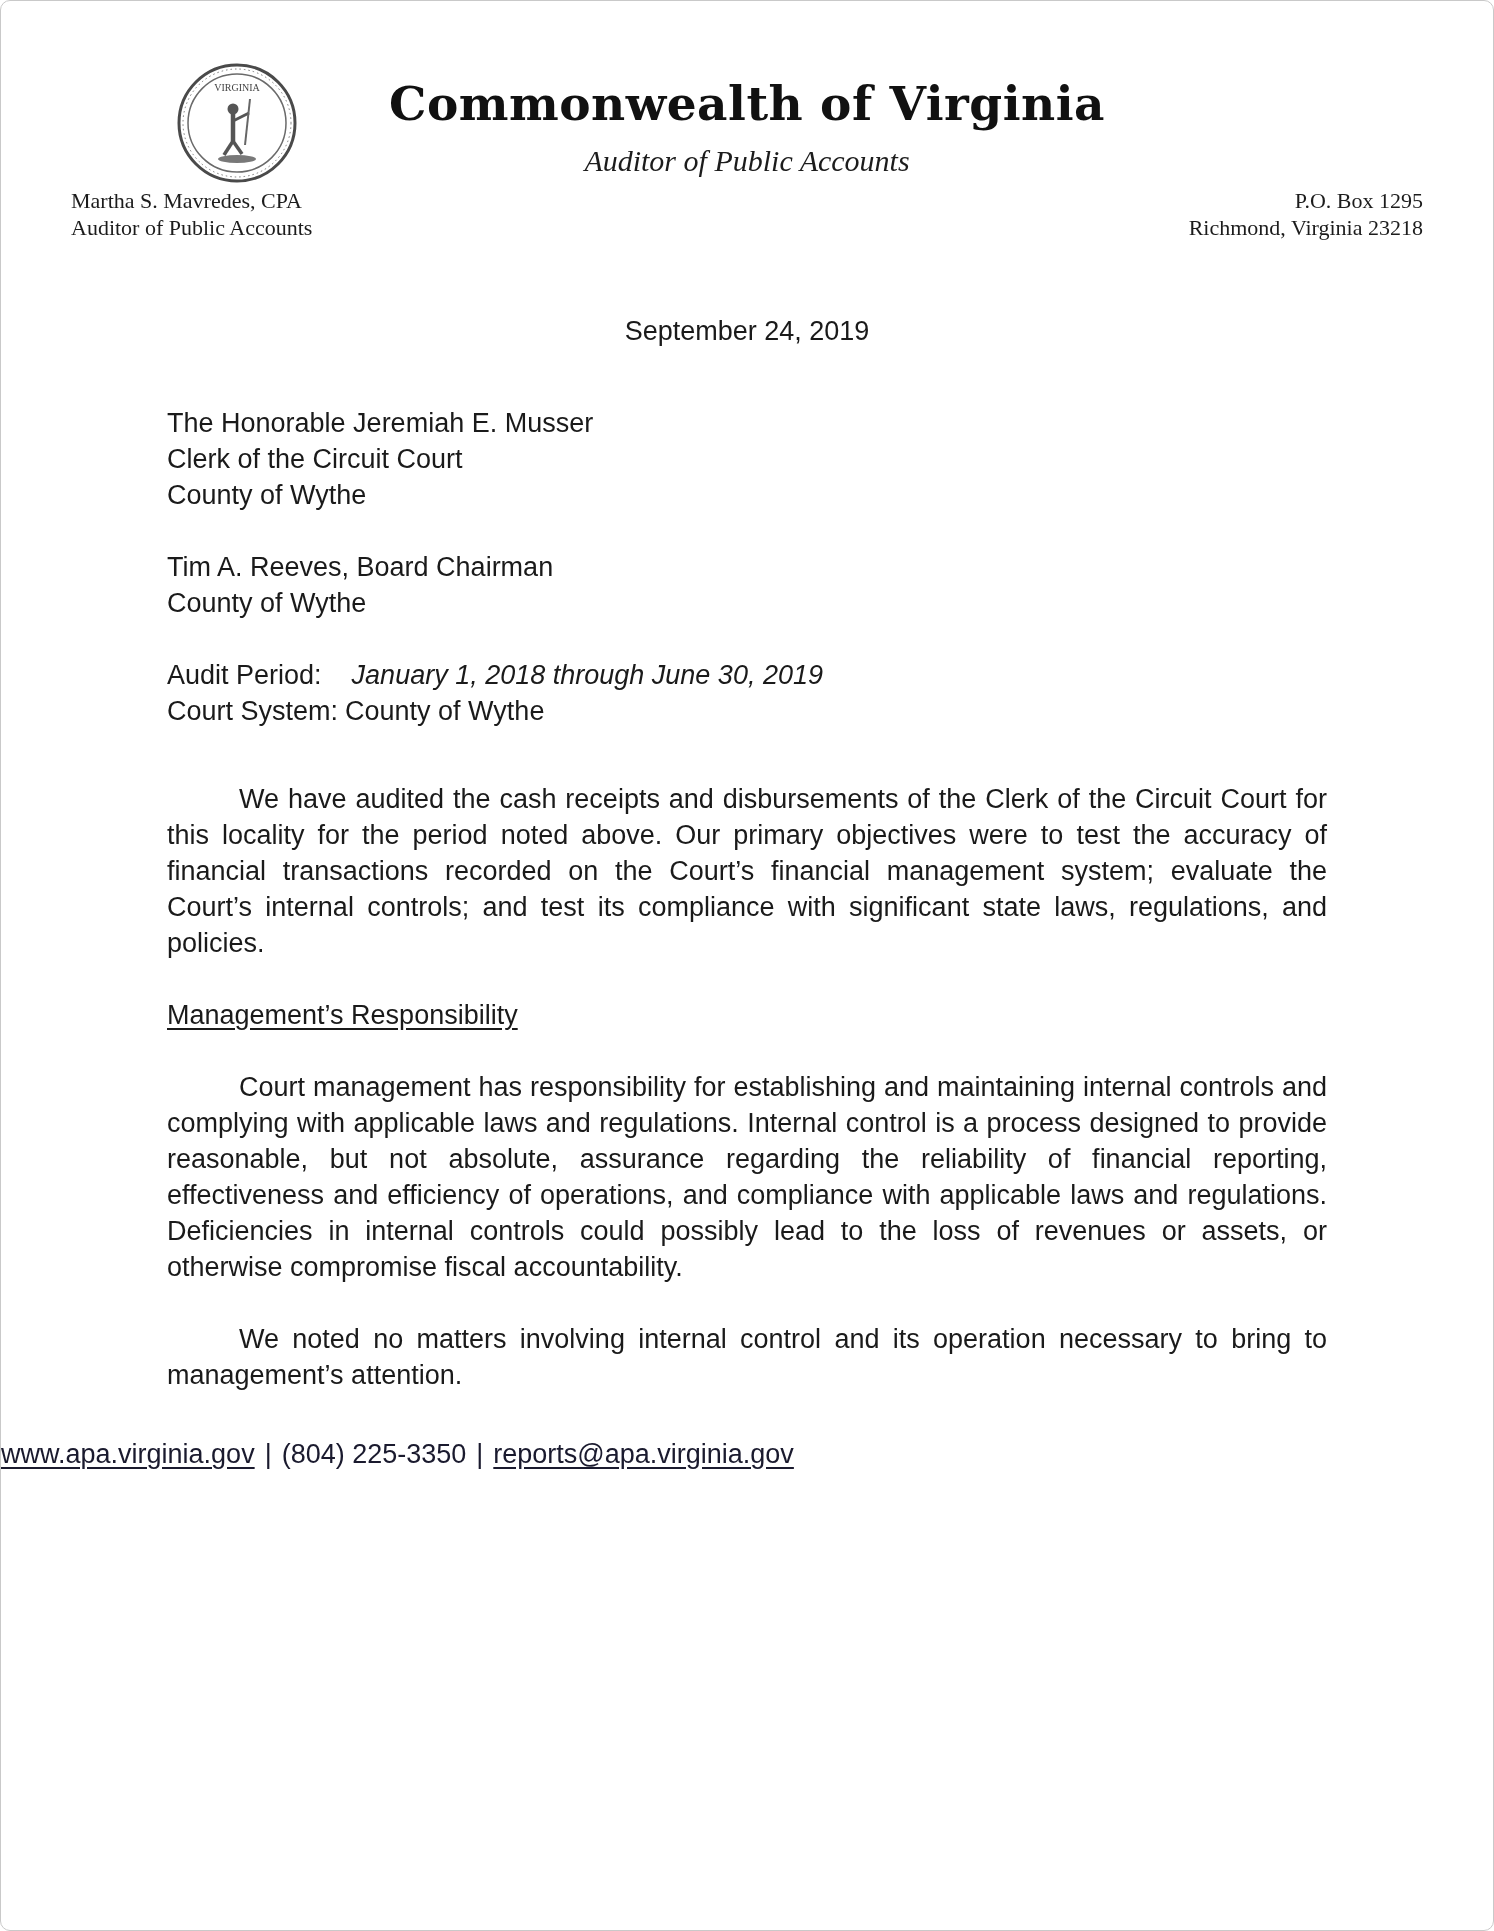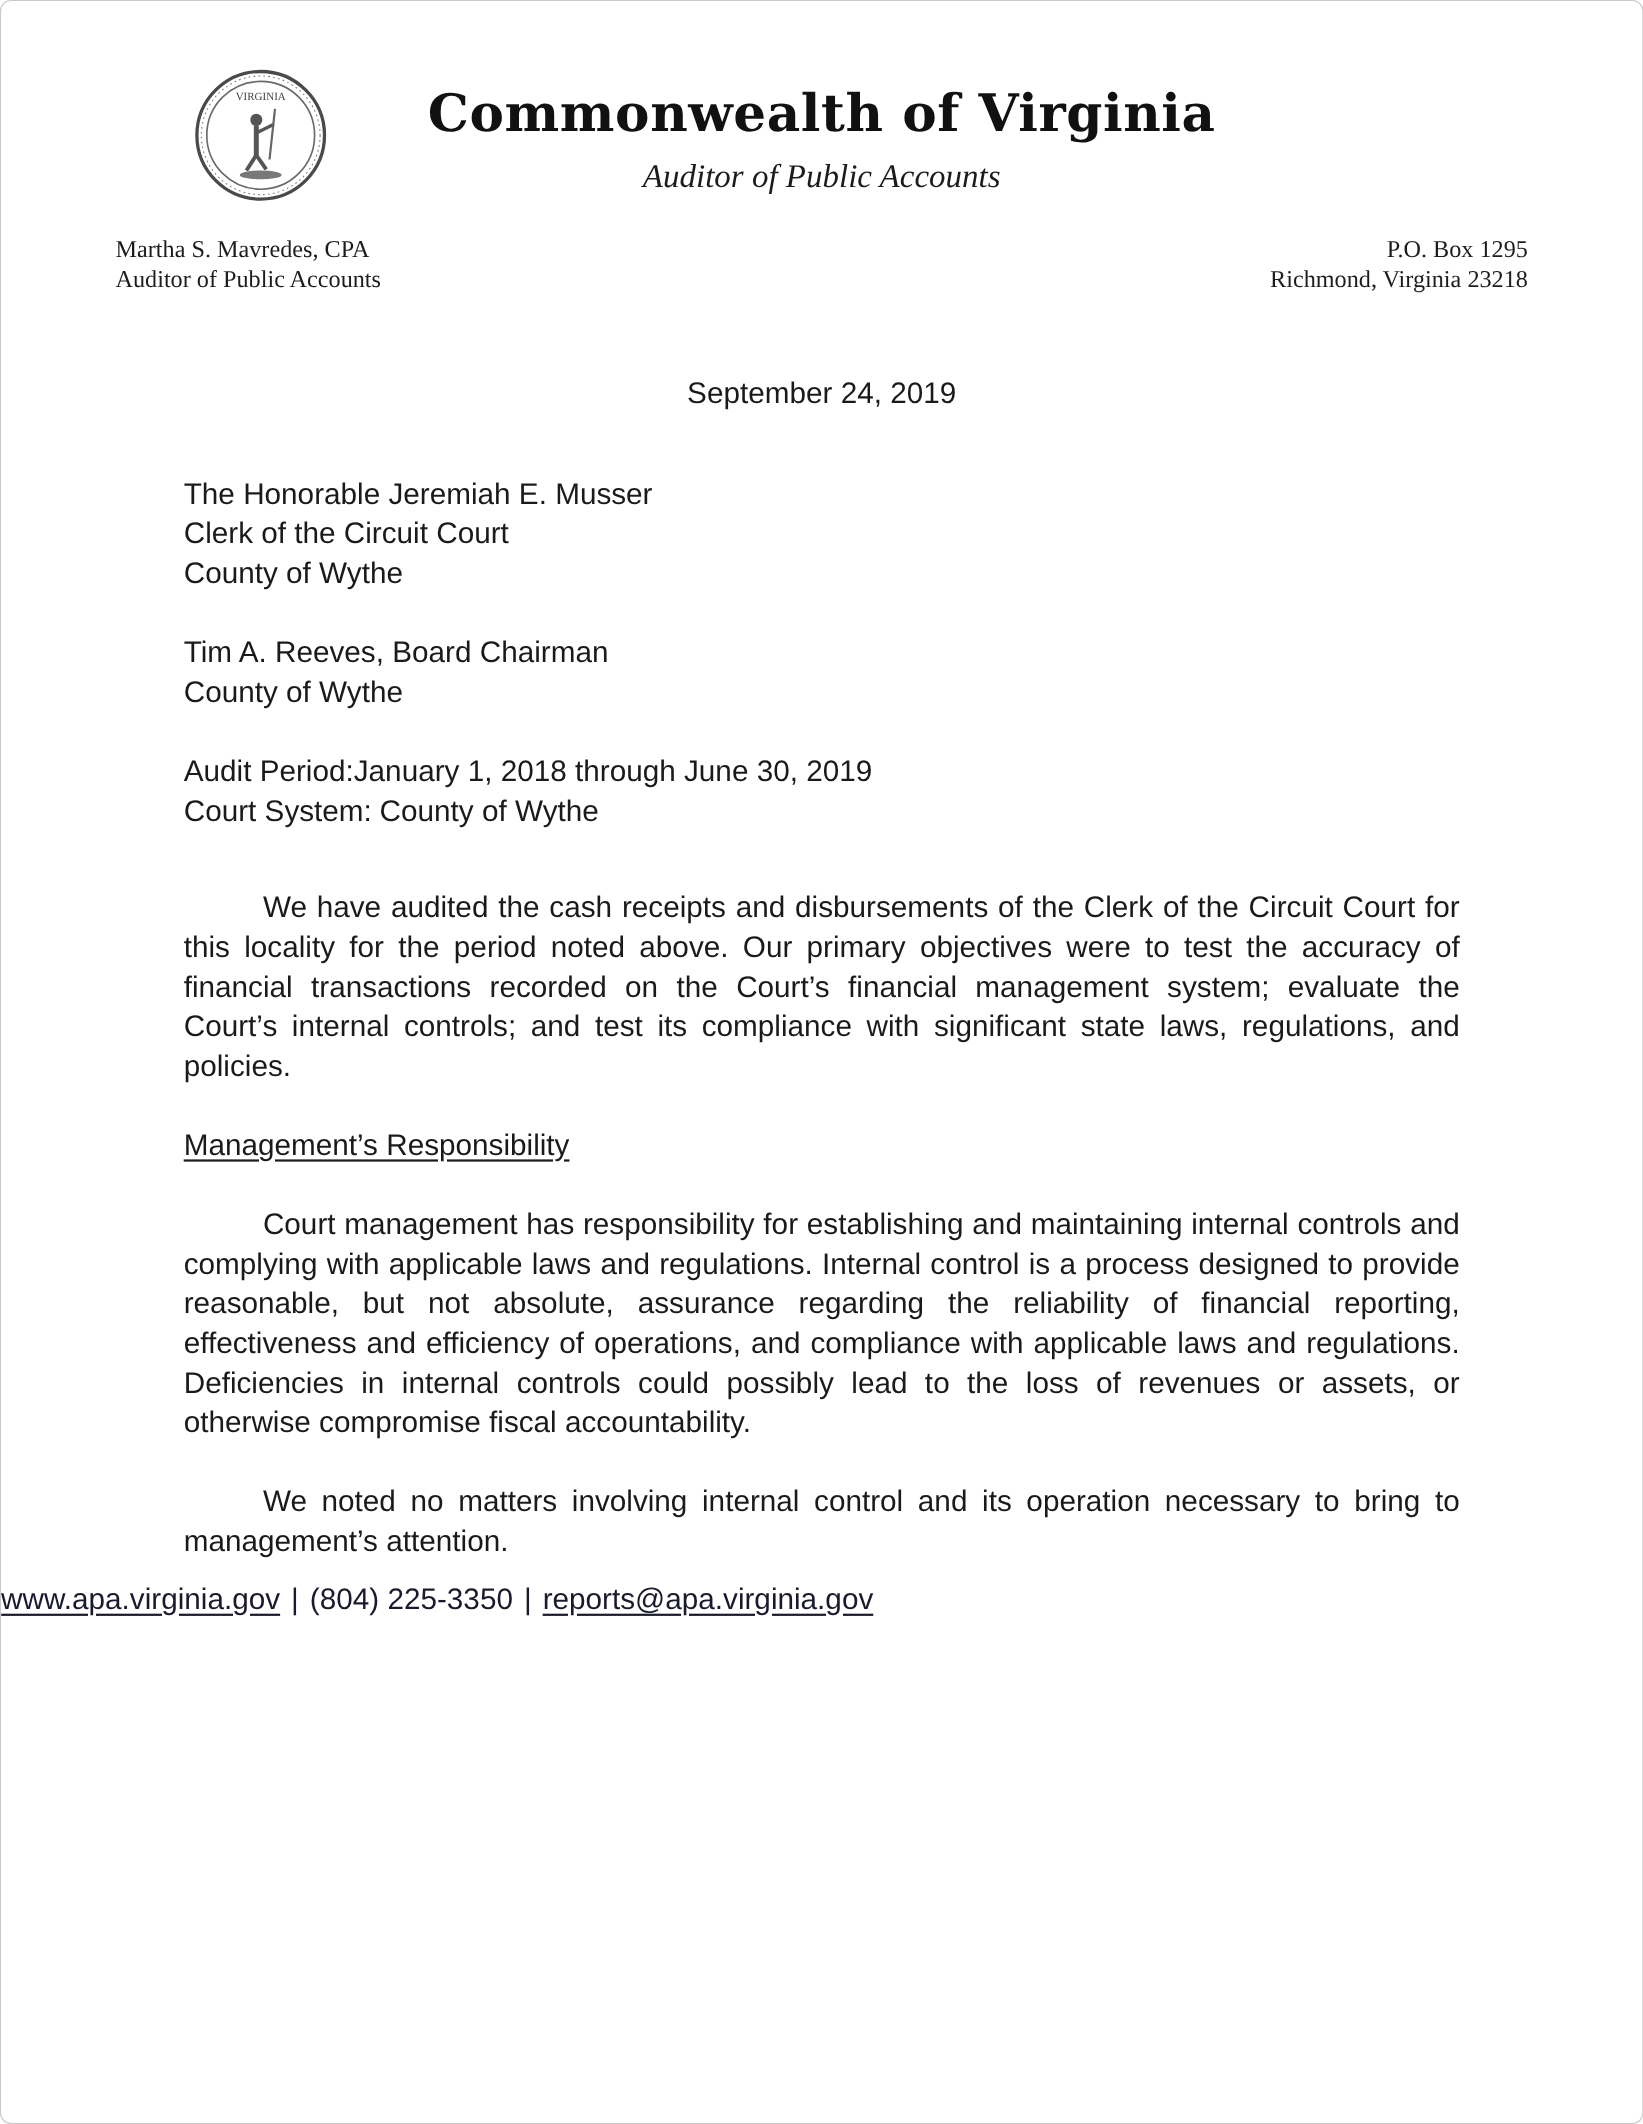--- a/index.html
+++ b/index.html
@@ -44,43 +44,43 @@
     font-family: "Liberation Serif", serif;
     font-style: italic;
     font-size: 30px;
     line-height: 36px;
     margin-top: 12px;
     color: #1c1c1c;
   }
   .contact-row {
     display: flex;
     justify-content: space-between;
-    padding: 0 104px;
-    margin-top: 34px;
+    padding: 0 70px;
+    margin-top: 8px;
     font-family: "Liberation Serif", serif;
     font-size: 22px;
     line-height: 27px;
     color: #1c1c1c;
   }
   .contact-right { text-align: right; }
 
   
   .content {
     padding: 0 166px;
     font-size: 27px;
     line-height: 36px;
   }
   .date-line {
     text-align: center;
     margin-top: 72px;
   }
   .address-block { margin-top: 56px; }
   .address-block.second { margin-top: 36px; }
   .audit-block { margin-top: 36px; }
-  .gap-lg { margin-left: 0; }
+  .gap-lg { margin-left: 30px; font-style: italic; }
   .gap-sm { margin-left: 7px; }
 
   .para {
     margin: 36px 0 0 0;
     text-align: justify;
     text-indent: 72px;
   }
   .para.first { margin-top: 52px; }
   .section-heading {
     margin-top: 36px;

